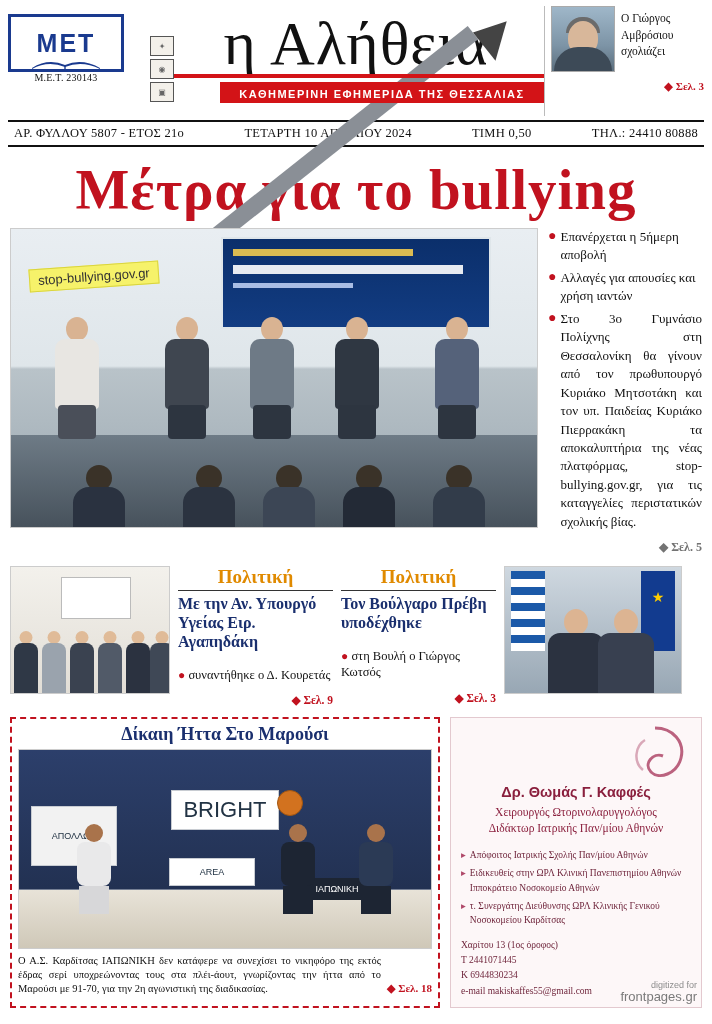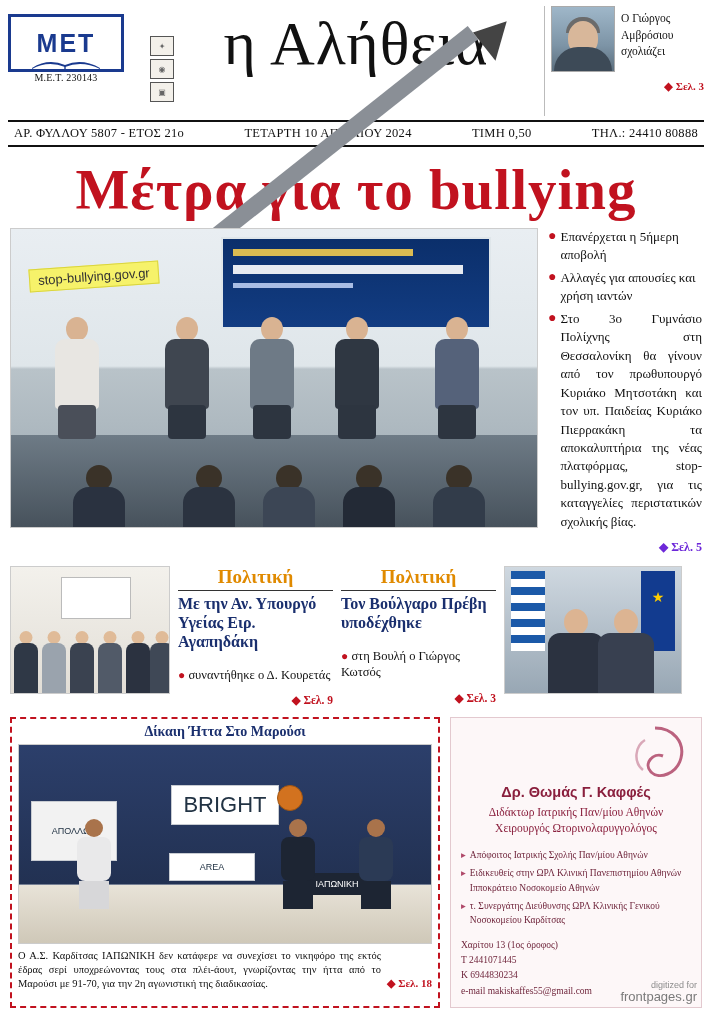--- a/index.html
+++ b/index.html
@@ -178,21 +178,21 @@
   .lead-col {
     flex:1;
     font-family: "Liberation Serif", serif;
     font-size: 13px;
     line-height: 1.42;
   }
   .bullet-item { margin-bottom: 4px; display:flex; gap:4px; }
   .bullet-dot { color:#c1121f; font-size:14px; line-height:1.1; }
   .lead-col .para { margin-top: 4px; text-align: justify; }
   .page-ref {
-    text-align:right; color:#6d28d9; font-weight:bold; font-size:12px; margin-top:8px;
+    text-align:right; color:#737373; font-weight:bold; font-size:12px; margin-top:8px;
   }
 
   
   .band2 {
     display:flex; gap:8px; padding: 10px 10px 0 10px; align-items:flex-start;
   }
   .band2-photo {
     width: 160px; height: 128px; border:1px solid #ccc; position:relative; overflow:hidden;
     background:#e7e4de;
   }
@@ -233,21 +233,21 @@
   .b2b-m .hd { position:absolute; left:50%; top:2px; transform:translateX(-50%); width:24px;height:26px;border-radius:50%;background:#dcb492; }
   .b2b-m .bd { position:absolute; left:50%; top:26px; transform:translateX(-50%); width:56px;height:60px;border-radius:12px 12px 0 0;background:#2b3240; }
 
   
   .band3 { display:flex; gap:10px; padding: 10px 10px 0 10px; }
   .sports-box {
     width: 430px; border: 2px dashed #c1121f; padding: 5px 6px 6px 6px;
   }
   .sports-title {
     text-align:center; font-family:"Liberation Serif", serif; font-weight:bold;
-    font-size: 14px; color:#1a2f6e; margin-bottom:4px;
+    font-size: 18px; color:#1a2f6e; margin-bottom:4px;
   }
   .sports-photo {
     height: 200px; border:1px solid #ccc; position:relative; overflow:hidden;
     background: linear-gradient(180deg,#2c3f6b 0%, #223152 70%, #d9dde3 71%, #c9ced6 100%);
   }
   .court { position:absolute; left:0; right:0; bottom:0; height:58px; background:linear-gradient(180deg,#e8e3d8,#cfc8b8); }
   .ad { position:absolute; background:#fff; border:1px solid #c8ccd2; font-family:"Liberation Sans",sans-serif; font-size:9px; color:#234; display:flex; align-items:center; justify-content:center; }
   .ball { position:absolute; width:26px;height:26px;border-radius:50%; background:#d2721f; border:1px solid #a4560f; }
   .pl { position:absolute; bottom:34px; }
   .pl .hd{ width:18px;height:18px;border-radius:50%;background:#a9734b; margin:0 auto;}
@@ -302,20 +302,23 @@
     <div class="stamp-col">
       <div class="stamp">✦</div>
       <div class="stamp">◉</div>
       <div class="stamp">▣</div>
     </div>
     <div class="paper-name">η Αλήθεια</div>
     <svg class="pen" viewBox="0 0 70 54" style="position:absolute; right:26px; top:4px;">
       <line x1="4" y1="50" x2="62" y2="4" stroke="#8a8f96" stroke-width="3"></line>
       <polygon points="62,4 68,2 66,9" fill="#444"></polygon>
     </svg>
+    <div class="redbar-wrap">
+      <div class="redbar">ΚΑΘΗΜΕΡΙΝΗ ΕΦΗΜΕΡΙΔΑ ΤΗΣ ΘΕΣΣΑΛΙΑΣ</div>
+    </div>
   </div>
 
   <div class="columnist">
     <div class="columnist-top">
       <div class="col-photo">
         <div class="hair"></div>
           <div class="face"></div>
           <div class="body"></div>
       </div>
       <div class="col-text">
@@ -530,22 +533,22 @@
   </div>
 
   <div class="adbox">
     <svg class="swirl" viewBox="0 0 80 70">
       <path d="M40 6 C58 6 70 20 66 36 C62 52 44 58 36 50 C28 42 38 30 48 34" fill="none" stroke="#b0496a" stroke-width="3"></path>
       <path d="M30 18 C20 24 18 40 28 48" fill="none" stroke="#d39bae" stroke-width="2.5"></path>
     </svg>
 
     <div class="ad-name">Δρ. Θωμάς Γ. Καφφές</div>
     <div class="ad-role">
+      <div>Χειρουργός Ωτορινολαρυγγολόγος</div>
       <div>Διδάκτωρ Ιατρικής Παν/μίου Αθηνών</div>
-      <div>Χειρουργός Ωτορινολαρυγγολόγος</div>
     </div>
 
     <div class="ad-list">
       <div>
           <span class="mk">▸</span>
           <span>Απόφοιτος Ιατρικής Σχολής Παν/μίου Αθηνών</span>
         </div>
       <div>
           <span class="mk">▸</span>
           <span>Ειδικευθείς στην ΩΡΛ Κλινική Πανεπιστημίου Αθηνών Ιπποκράτειο Νοσοκομείο Αθηνών</span>

